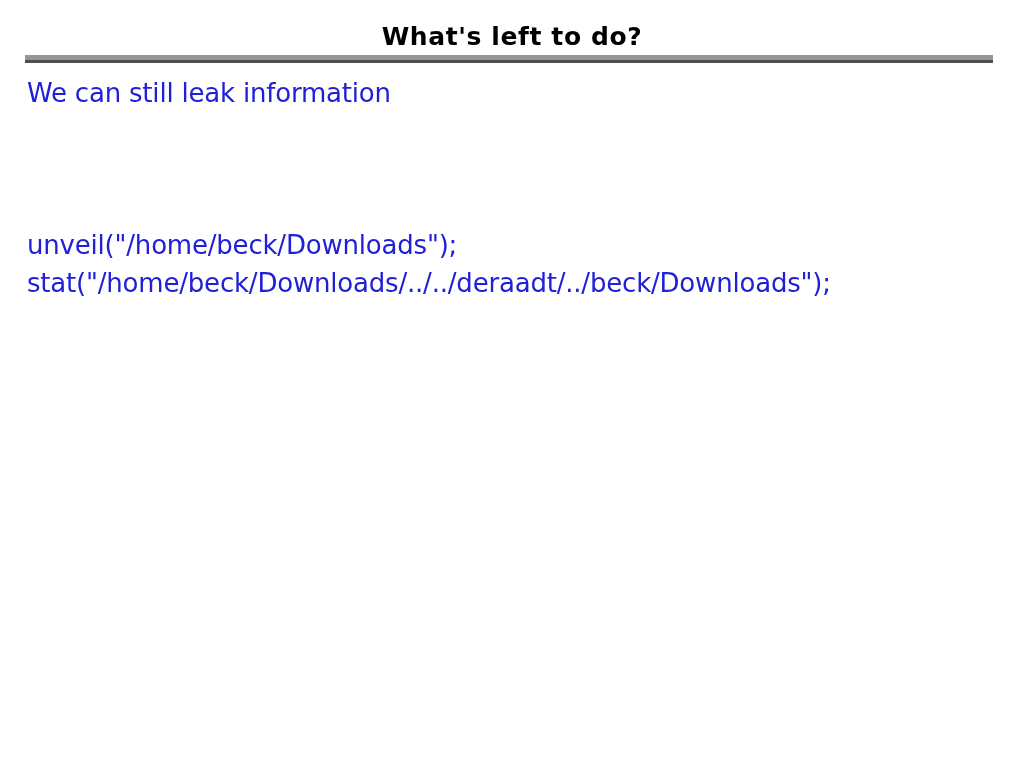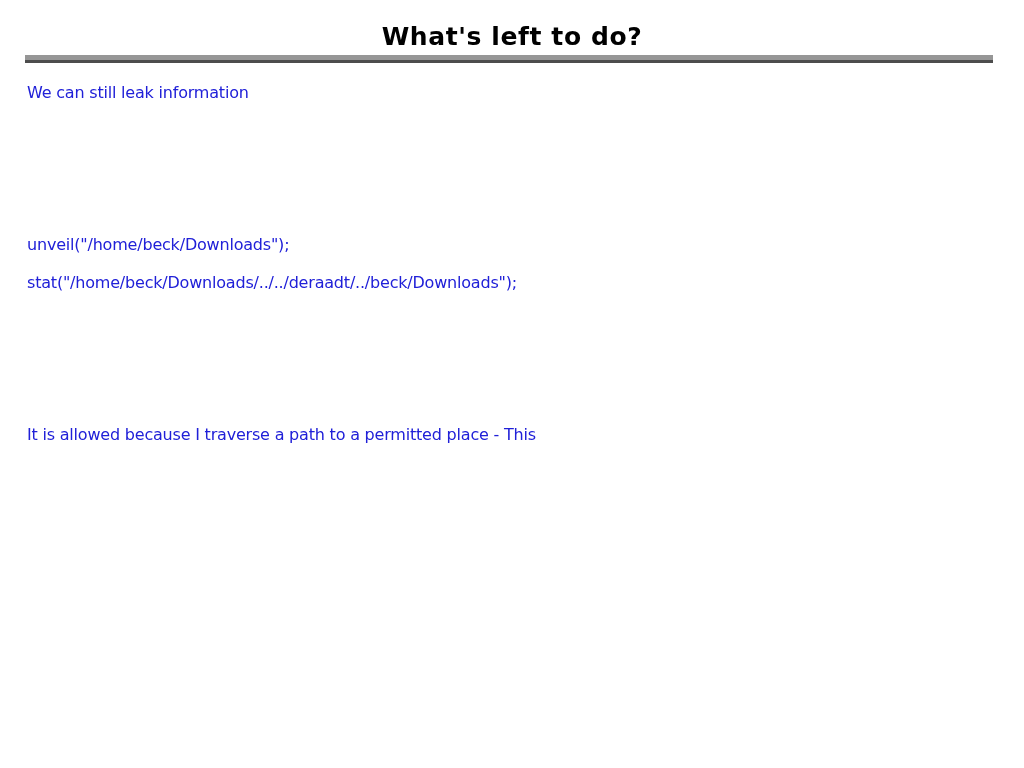--- a/index.html
+++ b/index.html
@@ -54,21 +54,21 @@
   
   .body-block {
     position: absolute;
     top: 74px;
     left: 27px;
     width: 960px;
   }
 
   .body-line {
     font-family: "DejaVu Sans", sans-serif;
-    font-size: 16px;
+    font-size: 26px;
     line-height: 38px;
     color: #2020d8;
     white-space: pre;
     letter-spacing: -0.2px;
     height: 38px;
   }
 
   .body-line.blank {
     color: transparent;
   }
@@ -85,16 +85,15 @@
   <div class="body-block">
     <div class="body-line">We can still leak information</div>
     <div class="body-line blank"> </div>
     <div class="body-line blank"> </div>
     <div class="body-line blank"> </div>
     <div class="body-line">unveil("/home/beck/Downloads");</div>
     <div class="body-line">stat("/home/beck/Downloads/../../deraadt/../beck/Downloads");</div>
     <div class="body-line blank"> </div>
     <div class="body-line blank"> </div>
     <div class="body-line blank"> </div>
-    <div class="body-line">It is allowed because I traverse a path to a permitted place - This</div>
   </div>
 
 </div>
 
 </body></html>

